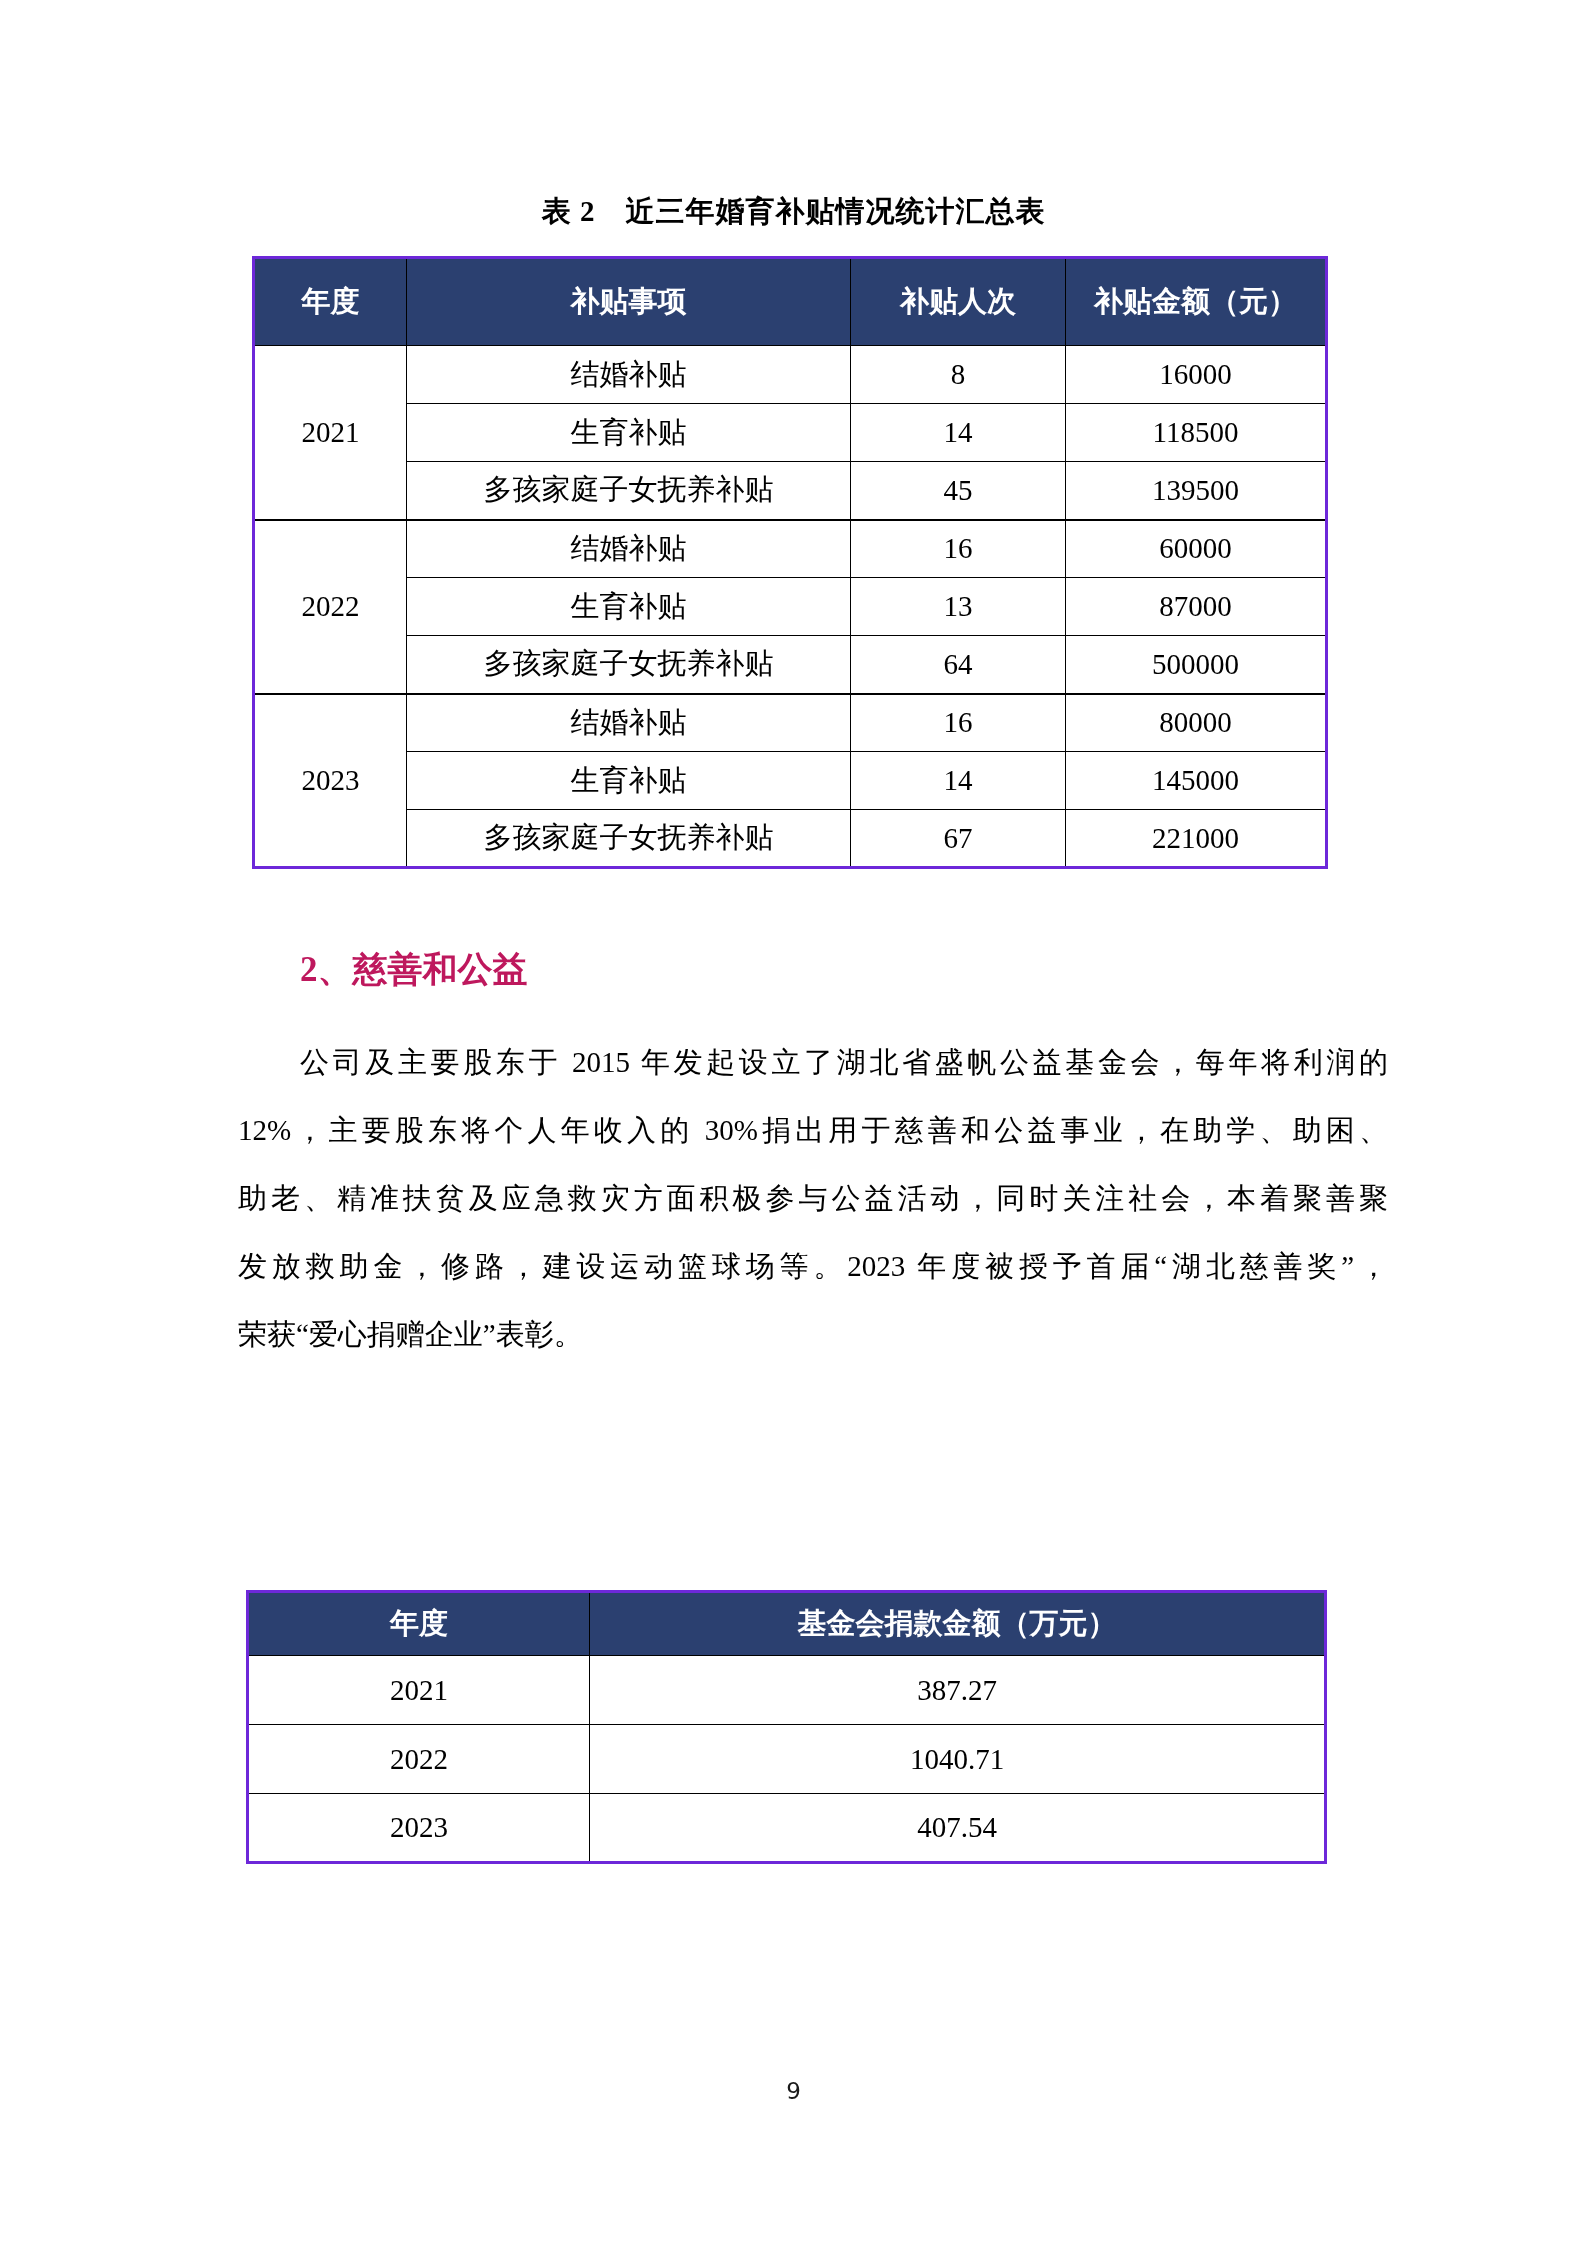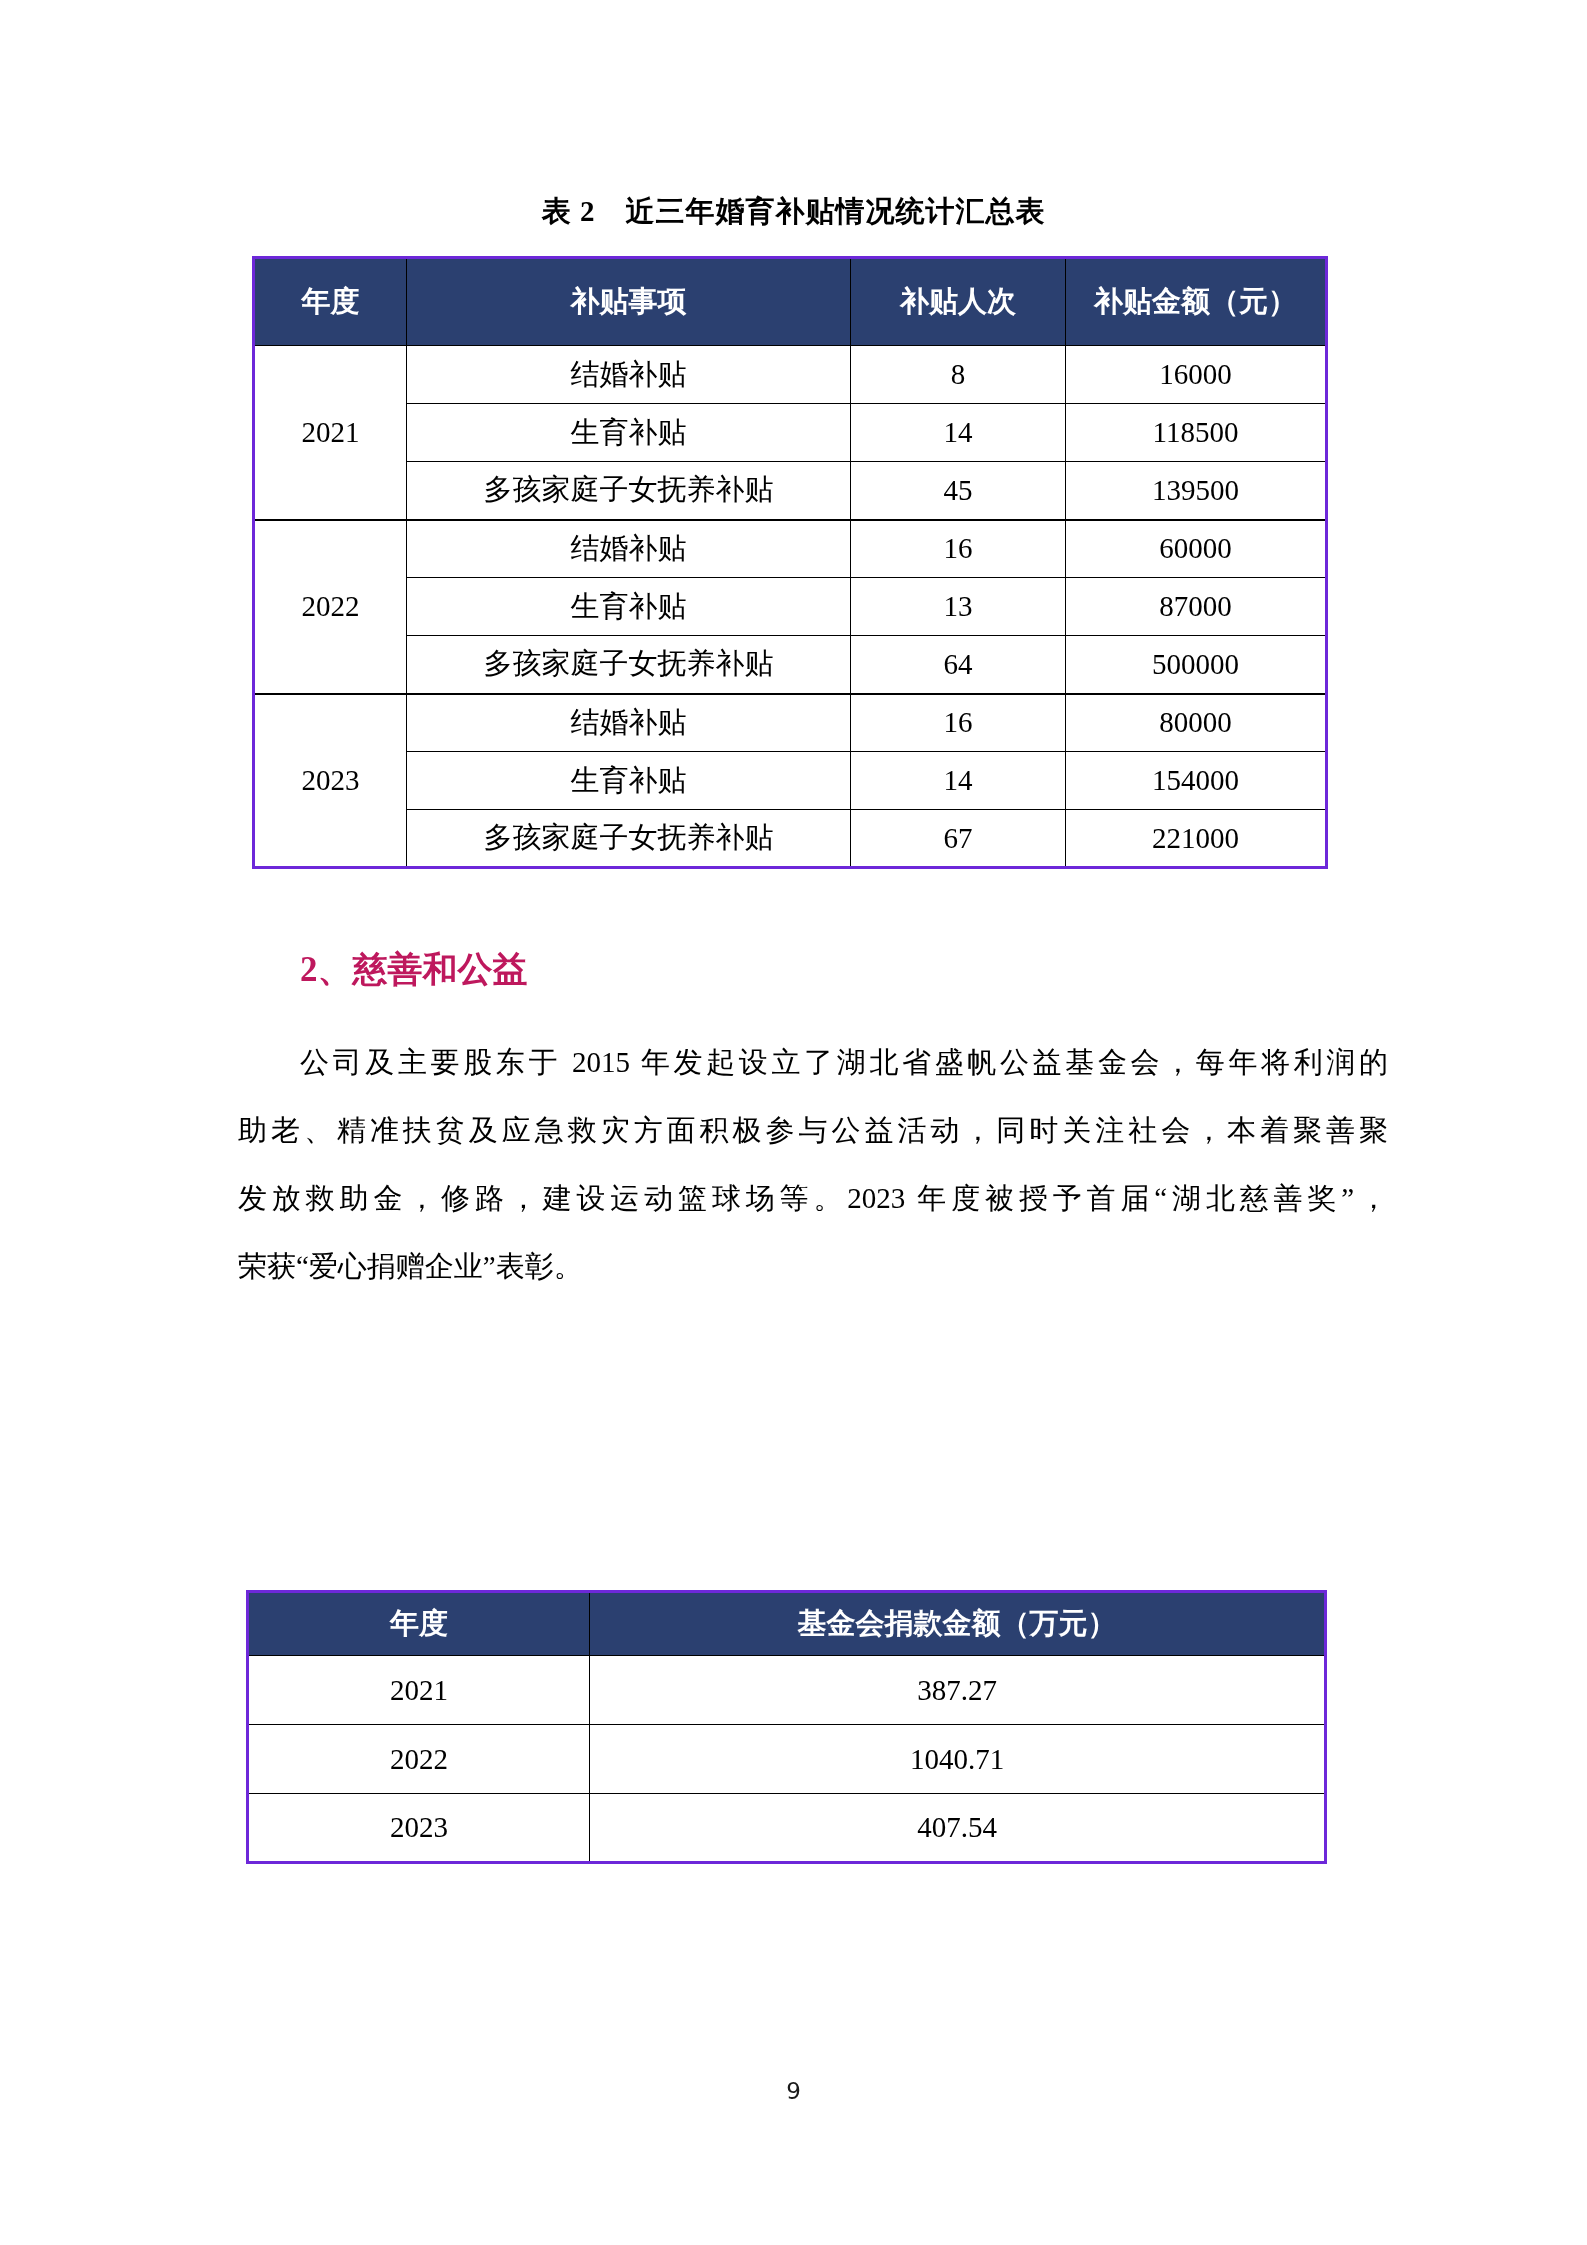--- a/index.html
+++ b/index.html
@@ -173,34 +173,35 @@
 
       <tr class="group-start">
         <td rowspan="3">2023</td>
         <td>结婚补贴</td>
         <td>16</td>
         <td>80000</td>
       </tr>
       <tr>
         <td>生育补贴</td>
         <td>14</td>
-        <td>154000</td>
+        <td>145000</td>
       </tr>
       <tr>
         <td>多孩家庭子女抚养补贴</td>
         <td>67</td>
         <td>221000</td>
       </tr>
     </tbody>
   </table>
 
   <div class="section-heading">2、慈善和公益</div>
 
   <div class="paragraph">
     <div class="para-line first">公司及主要股东于 2015 年发起设立了湖北省盛帆公益基金会，每年将利润的</div>
+    <div class="para-line">12%，主要股东将个人年收入的 30%捐出用于慈善和公益事业，在助学、助困、</div>
     <div class="para-line">助老、精准扶贫及应急救灾方面积极参与公益活动，同时关注社会，本着聚善聚</div>
     <div class="para-line">发放救助金，修路，建设运动篮球场等。2023 年度被授予首届“湖北慈善奖”，</div>
     <div class="para-line last">荣获“爱心捐赠企业”表彰。</div>
   </div>
 
 
   <table id="table3" class="doc-table">
     <colgroup>
       <col class="c-year">
         <col class="c-amount">

